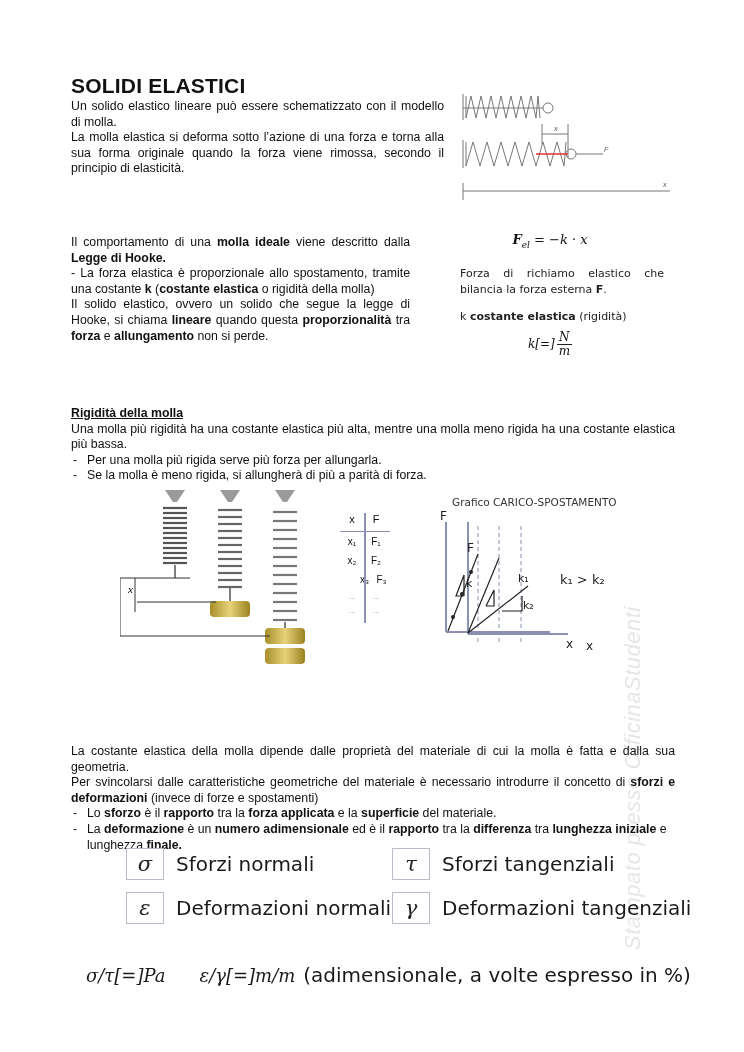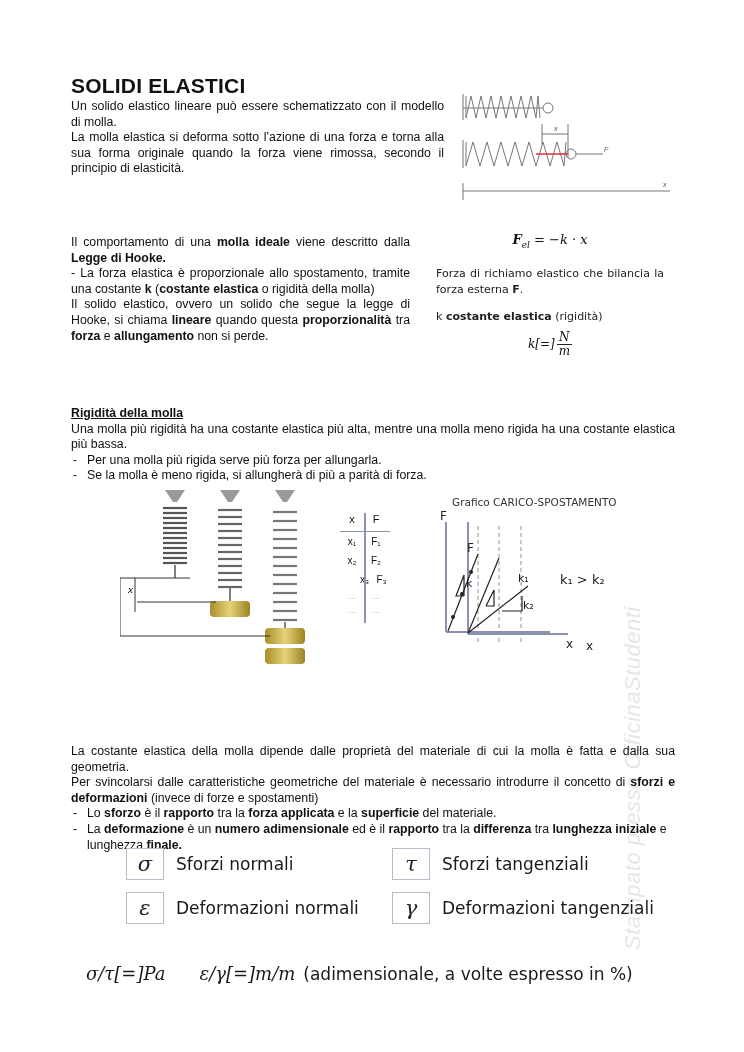--- a/index.html
+++ b/index.html
@@ -3,29 +3,29 @@
 <meta charset="utf-8">
 <style>
   html, body { margin: 0; padding: 0; background: #ffffff; }
   body { width: 744px; height: 1052px; position: relative; overflow: hidden;
          font-family: "Liberation Sans", sans-serif; color: #111; }
   .abs { position: absolute; }
   .title { left: 71px; top: 74px; font-size: 21px; font-weight: bold; letter-spacing: 0.2px; }
   .para { font-size: 12.3px; line-height: 15.6px; }
   .just { text-align: justify; }
   b { font-weight: bold; }
-  .sans2 { font-family: "DejaVu Sans", sans-serif; font-size: 11px; color: #222; }
+  .sans2 { font-family: "DejaVu Sans", sans-serif; font-size: 11px; color: #222; margin-left: 24px; }
   .subhead { font-weight: bold; text-decoration: underline; }
   ul.dash { list-style: none; margin: 0; padding: 0; }
   ul.dash li { position: relative; padding-left: 16px; }
   ul.dash li::before { content: "-"; position: absolute; left: 2px; }
   .symbox { width: 36px; height: 30px; border: 1.5px solid #b9bccb; display: flex;
             align-items: center; justify-content: center;
             font-family: "DejaVu Serif", serif; font-style: italic; font-size: 21px; color: #222; }
-  .symlabel { font-family: "DejaVu Sans", sans-serif; font-size: 17px; color: #1a1a1a; }
+  .symlabel { font-family: "DejaVu Sans", sans-serif; font-size: 20px; color: #1a1a1a; }
   .formula { font-family: "DejaVu Serif", serif; font-style: italic; font-size: 18px; color: #1a1a1a; }
   .watermark { left: 620px; top: 950px; transform-origin: left top; transform: rotate(-90deg);
                font-size: 22px; font-style: italic; color: #e6e6e6; white-space: nowrap; letter-spacing: 0.5px; }
 </style>
 </head>
 <body>
 
 <div class="abs watermark">Stampato presso OfficinaStudenti</div>
 
 <div class="abs title">SOLIDI ELASTICI</div>

